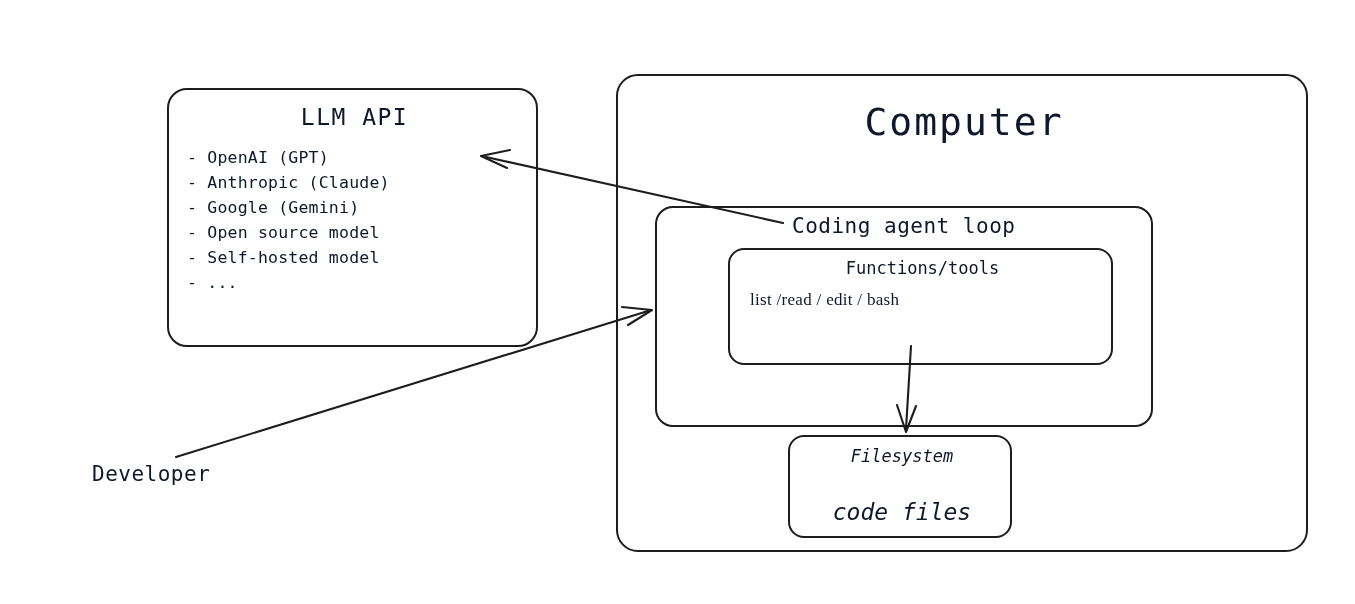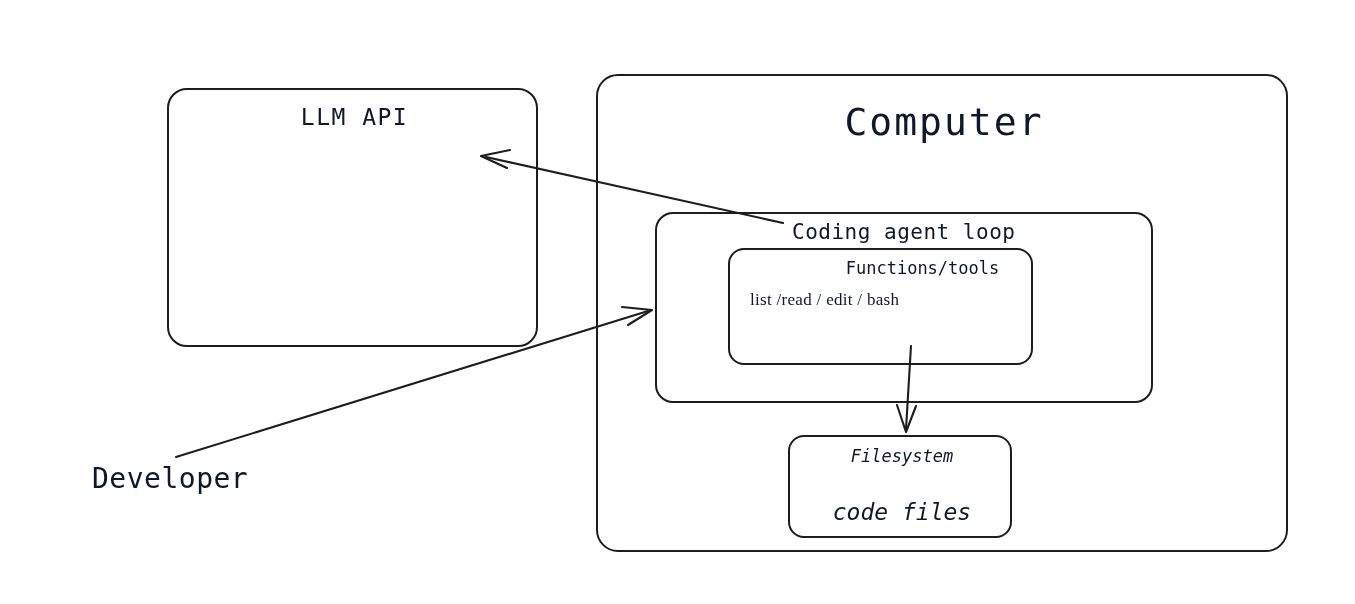--- a/index.html
+++ b/index.html
@@ -53,58 +53,58 @@
     left: 18px;
     top: 55px;
     font-size: 16.5px;
     line-height: 25px;
     letter-spacing: 0.2px;
   }
   #llm-api-list .li { white-space: pre; }
 
   
   #computer-box {
-    left: 596px;
+    left: 616px;
     top: 74px;
     width: 692px;
     height: 478px;
     border-radius: 22px;
   }
   #computer-title {
     position: absolute;
     left: 0;
     top: 24px;
     width: 692px;
     text-align: center;
     font-size: 38px;
     letter-spacing: 2px;
   }
 
   
   #agent-loop-box {
     left: 655px;
-    top: 212px;
+    top: 206px;
     width: 498px;
-    height: 191px;
+    height: 221px;
     border-radius: 18px;
   }
   #agent-loop-title {
     position: absolute;
     left: 135px;
     top: 6px;
     font-size: 21px;
     letter-spacing: 0.5px;
     white-space: pre;
   }
 
   
   #functions-box {
     left: 728px;
     top: 248px;
-    width: 305px;
+    width: 385px;
     height: 117px;
     border-radius: 16px;
   }
   #functions-title {
     position: absolute;
     left: 0;
     top: 8px;
     width: 385px;
     text-align: center;
     font-size: 17px;
@@ -144,32 +144,40 @@
     width: 224px;
     text-align: center;
     font-size: 23px;
   }
 
   
   #developer-label {
     position: absolute;
     left: 92px;
     top: 462px;
-    font-size: 28px;
+    font-size: 21px;
     letter-spacing: 0.5px;
     white-space: pre;
   }
 </style>
 </head>
 <body>
 
 <div id="canvas">
 
   <div class="node" id="llm-api-box">
     <div id="llm-api-title">LLM API</div>
+    <div id="llm-api-list">
+      <div class="li">- OpenAI (GPT)</div>
+      <div class="li">- Anthropic (Claude)</div>
+      <div class="li">- Google (Gemini)</div>
+      <div class="li">- Open source model</div>
+      <div class="li">- Self-hosted model</div>
+      <div class="li">- ...</div>
+    </div>
   </div>
 
   <div class="node" id="computer-box">
     <div id="computer-title">Computer</div>
   </div>
 
   <div class="node" id="agent-loop-box">
     <div id="agent-loop-title">Coding agent loop</div>
   </div>
 

